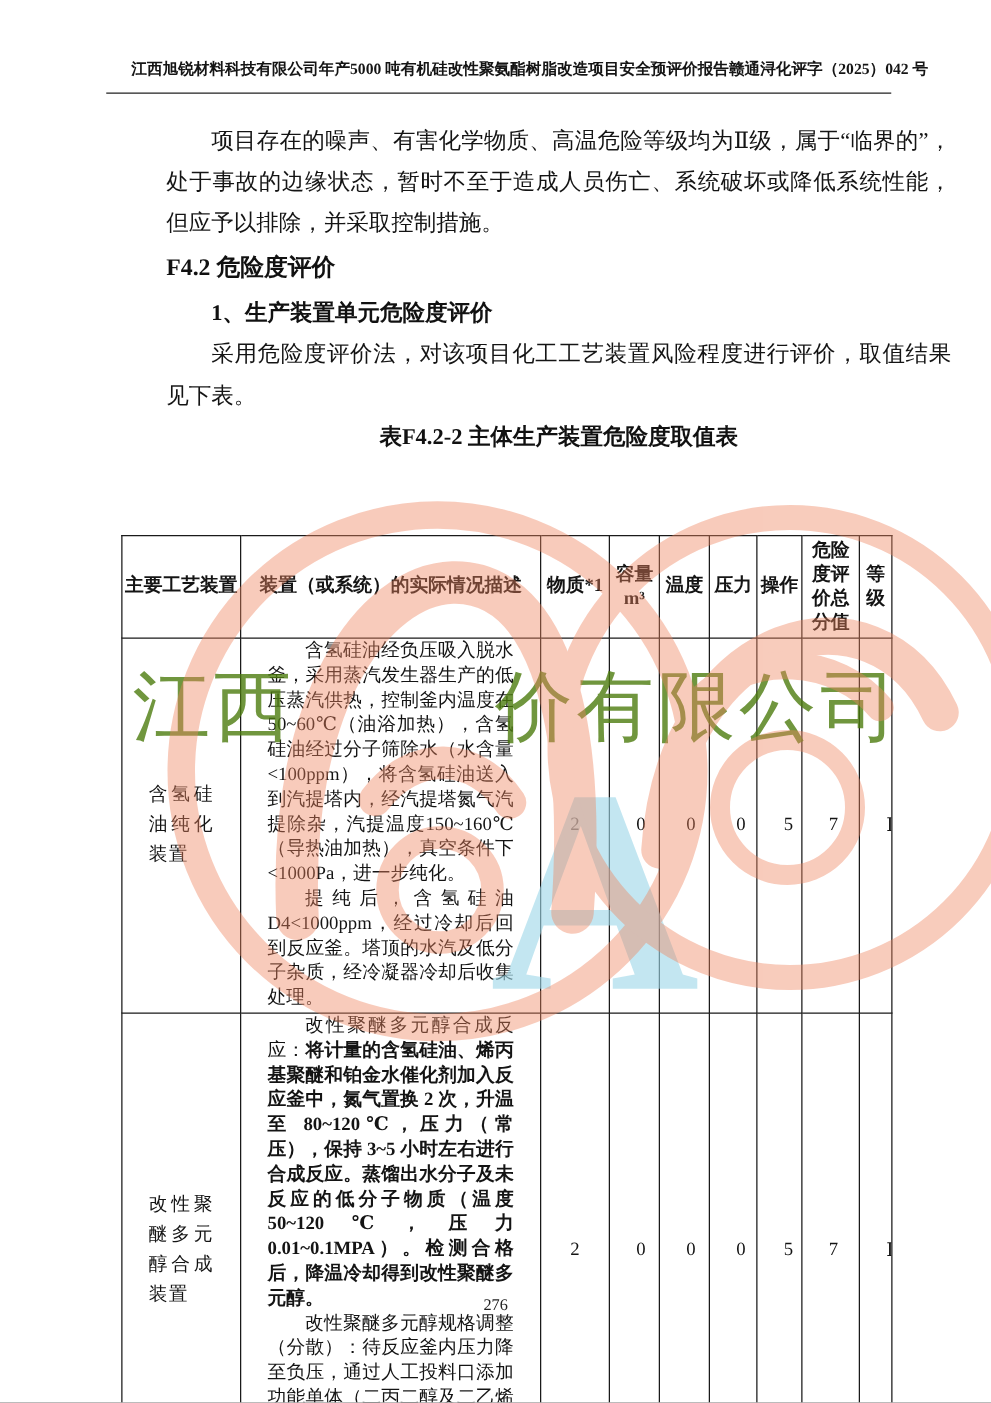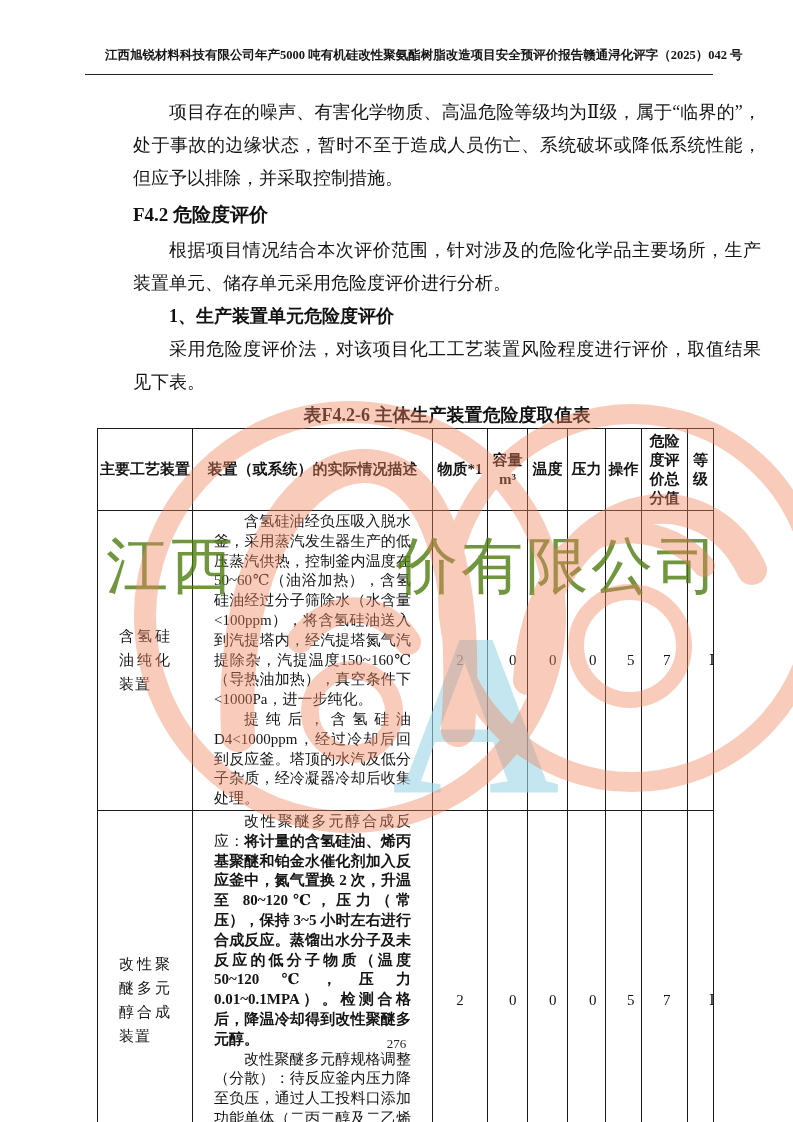--- a/index.html
+++ b/index.html
@@ -78,24 +78,23 @@
 
   <div class="doc-header">
     <span>江西旭锐材料科技有限公司年产5000 吨有机硅改性聚氨酯树脂改造项目安全预评价报告</span>
     <span>赣通浔化评字（2025）042 号</span>
   </div>
   <div class="header-rule"></div>
 
   <div class="body-block">
     <p class="para">项目存在的噪声、有害化学物质、高温危险等级均为Ⅱ级，属于“临界的”，处于事故的边缘状态，暂时不至于造成人员伤亡、系统破坏或降低系统性能，但应予以排除，并采取控制措施。</p>
     <h2 class="section-heading">F4.2 危险度评价</h2>
-    <p class="para">根据项目情况结合本次评价范围，针对涉及的危险化学品主要场所，生产装置单元、储存单元采用危险度评价进行分析。</p>
     <p class="sub-heading">1、生产装置单元危险度评价</p>
     <p class="para">采用危险度评价法，对该项目化工工艺装置风险程度进行评价，取值结果见下表。</p>
-    <div class="table-title">表F4.2-6  主体生产装置危险度取值表</div>
+    <div class="table-title">表F4.2-2  主体生产装置危险度取值表</div>
   </div>
 
   <table class="risk">
     <colgroup>
       <col style="width:95px">
         <col style="width:240px">
         <col style="width:55px">
       <col style="width:40px">
         <col style="width:40px">
         <col style="width:38px">

